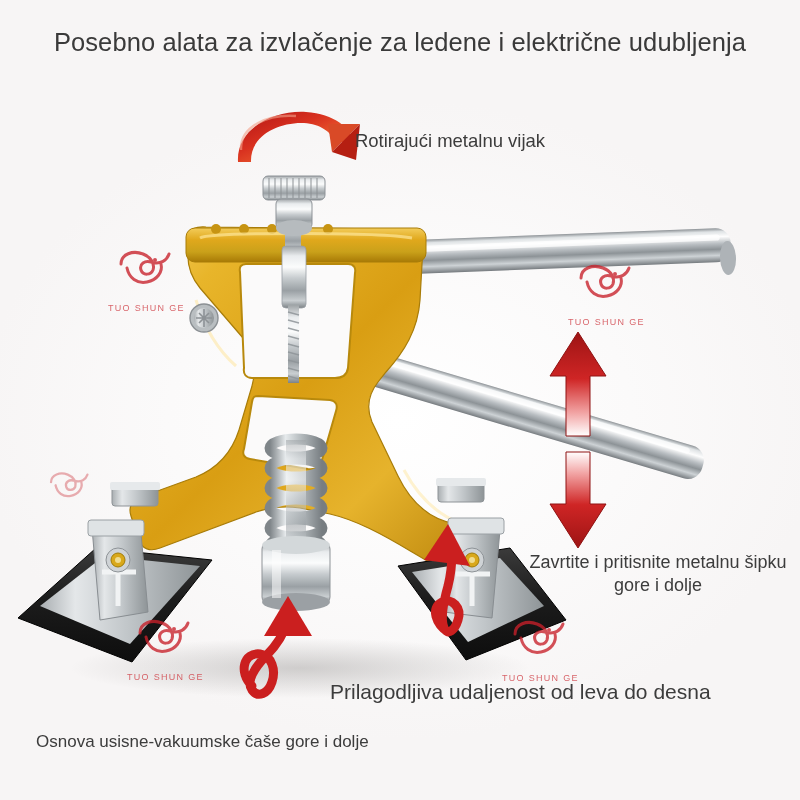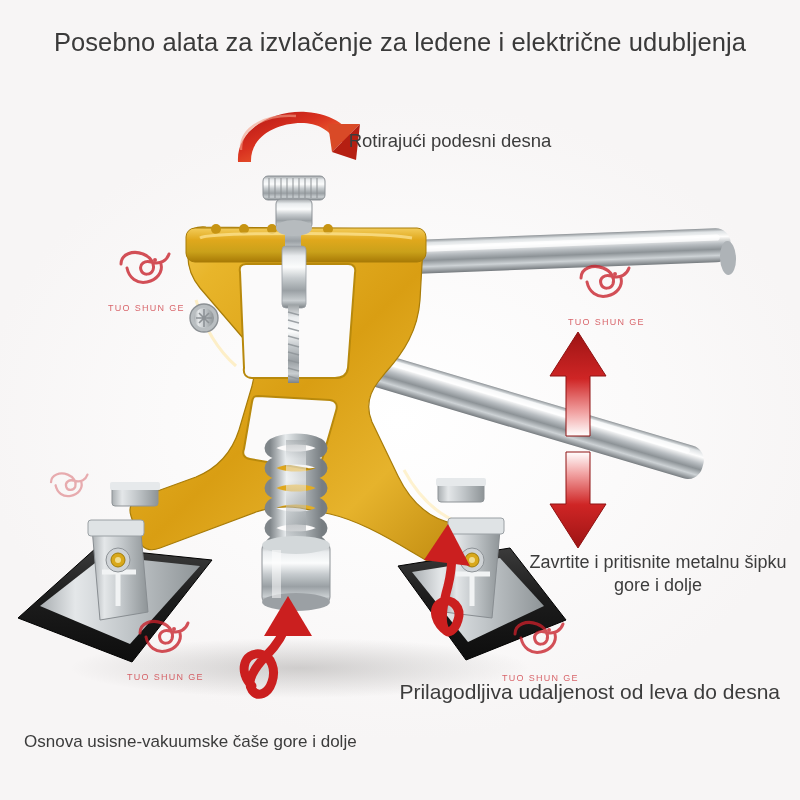--- a/index.html
+++ b/index.html
@@ -22,22 +22,22 @@
   .title{
     position:absolute;left:0;top:28px;width:800px;text-align:center;
     font-size:25.5px;color:#3a3a3a;letter-spacing:.1px;white-space:nowrap;
   }
   .callout{
     position:absolute;color:#3c3c3c;line-height:1.28;
     text-align:center;
   }
   #c-screw{left:343px;top:129px;width:214px;font-size:18.5px;}
   #c-bar{left:524px;top:551px;width:268px;font-size:18px;}
-  #c-width{left:330px;top:679px;width:450px;font-size:21px;text-align:right;}
-  #c-base{left:24px;top:731px;width:400px;font-size:17px;text-align:left;}
+  #c-width{left:330px;top:679px;width:450px;font-size:21px;text-align:left;}
+  #c-base{left:36px;top:731px;width:400px;font-size:17px;text-align:left;}
 
   
   .wm{
     position:absolute;color:#c8202a;opacity:.78;pointer-events:none;
     text-align:center;
   }
   .wm .wt{font-size:9px;letter-spacing:1.3px;margin-top:17px;color:#cf3b42;}
   .wm svg{display:block;margin:0 auto;}
 
   
@@ -370,21 +370,21 @@
     <div class="wt">TUO SHUN GE</div>
   </div>
 
   <div class="wm" style="left:48px;top:470px;opacity:.35;">
     <svg width="44" height="29" viewBox="0 0 58 38">
       <path d="M4,16 C4,6 16,2 26,6 C34,9 38,16 36,22 C34,27 26,28 24,22 C22,16 28,12 34,14 C44,17 50,12 52,6" stroke="#c8202a" stroke-width="3" fill="none" stroke-linecap="round"></path>
       <path d="M10,20 C12,30 20,36 30,34 C40,32 46,24 44,16" stroke="#c8202a" stroke-width="3" fill="none" stroke-linecap="round"></path>
     </svg>
   </div>
 
-  <div class="callout" id="c-screw">Rotirajući podesni desna</div>
+  <div class="callout" id="c-screw">Rotirajući metalnu vijak</div>
 
   <div class="callout" id="c-bar">Zavrtite i pritisnite metalnu šipku gore i dolje</div>
 
   <div class="callout" id="c-width">Prilagodljiva udaljenost od leva do desna</div>
 
   <div class="callout" id="c-base">Osnova usisne-vakuumske čaše gore i dolje</div>
 
 </div>
 
 </body></html>

